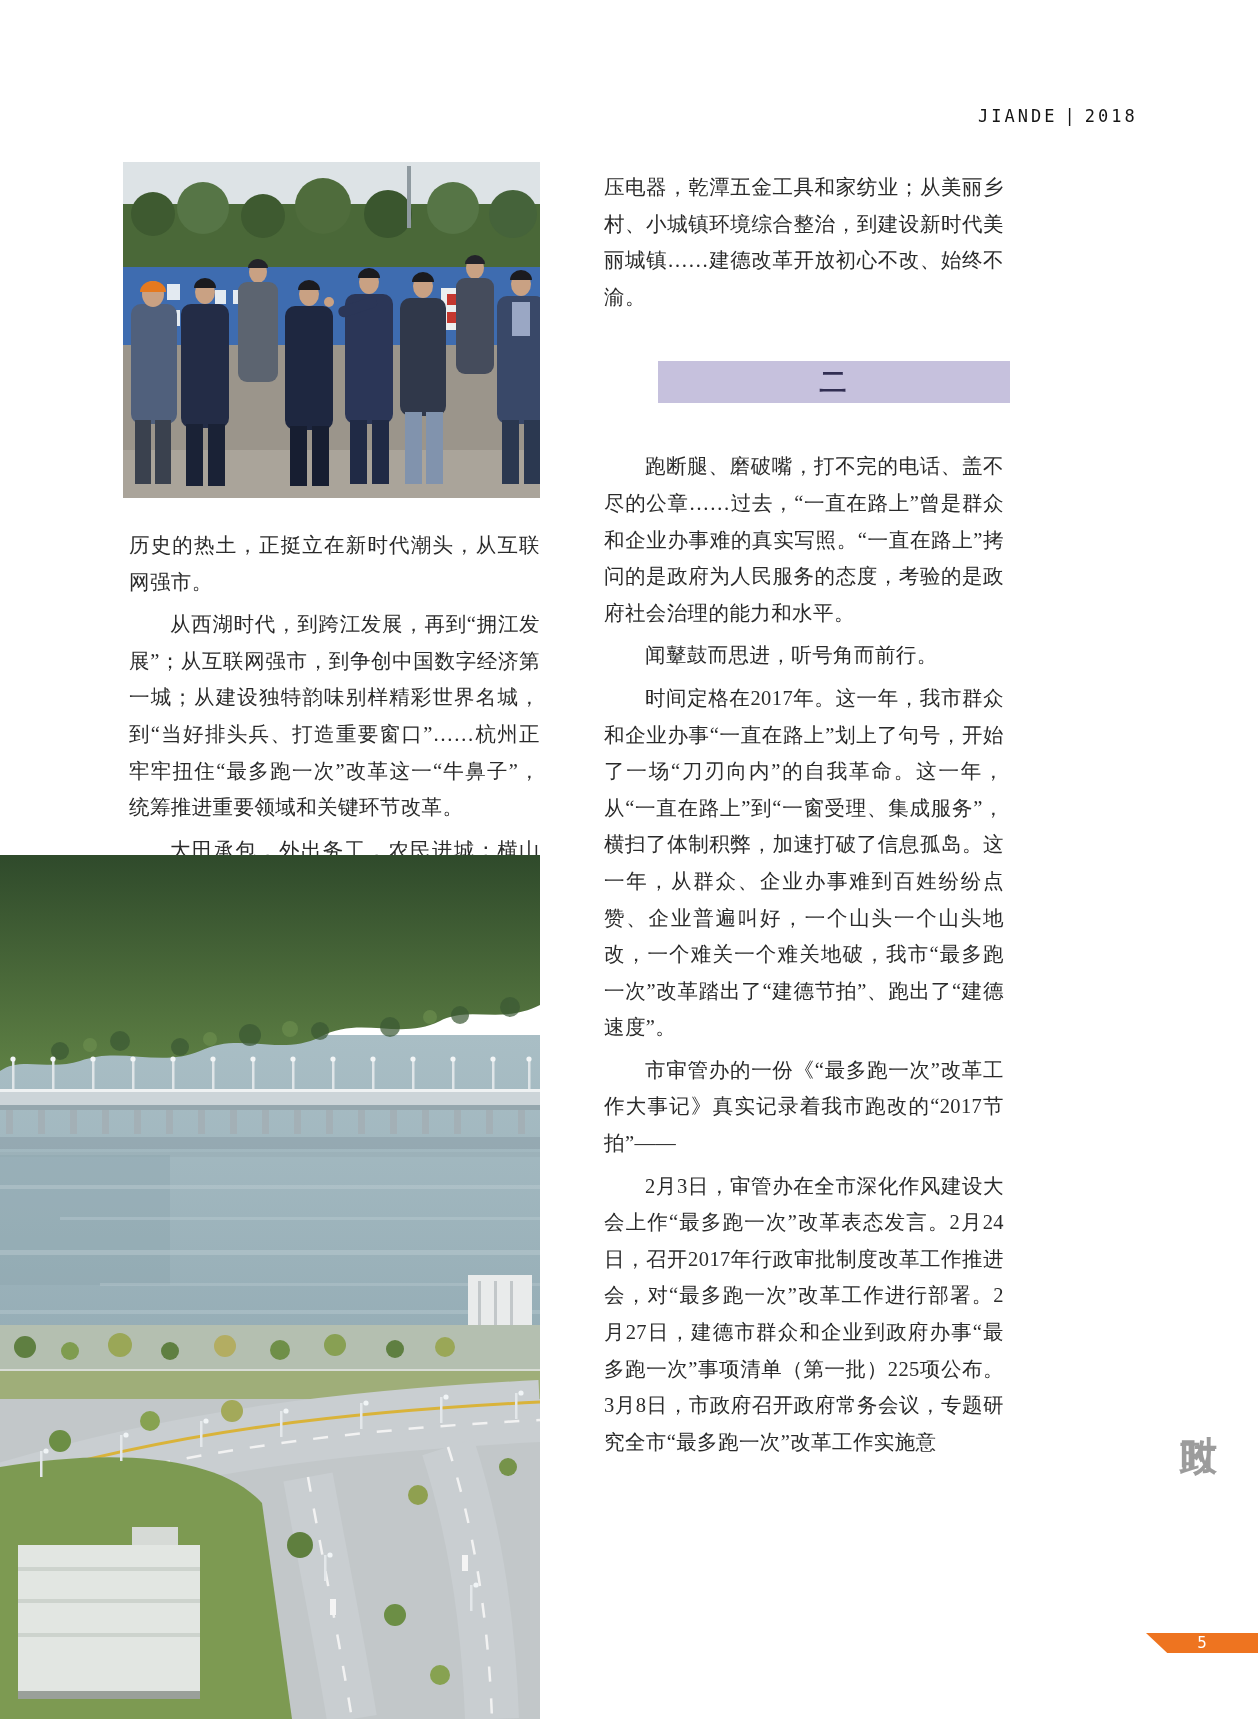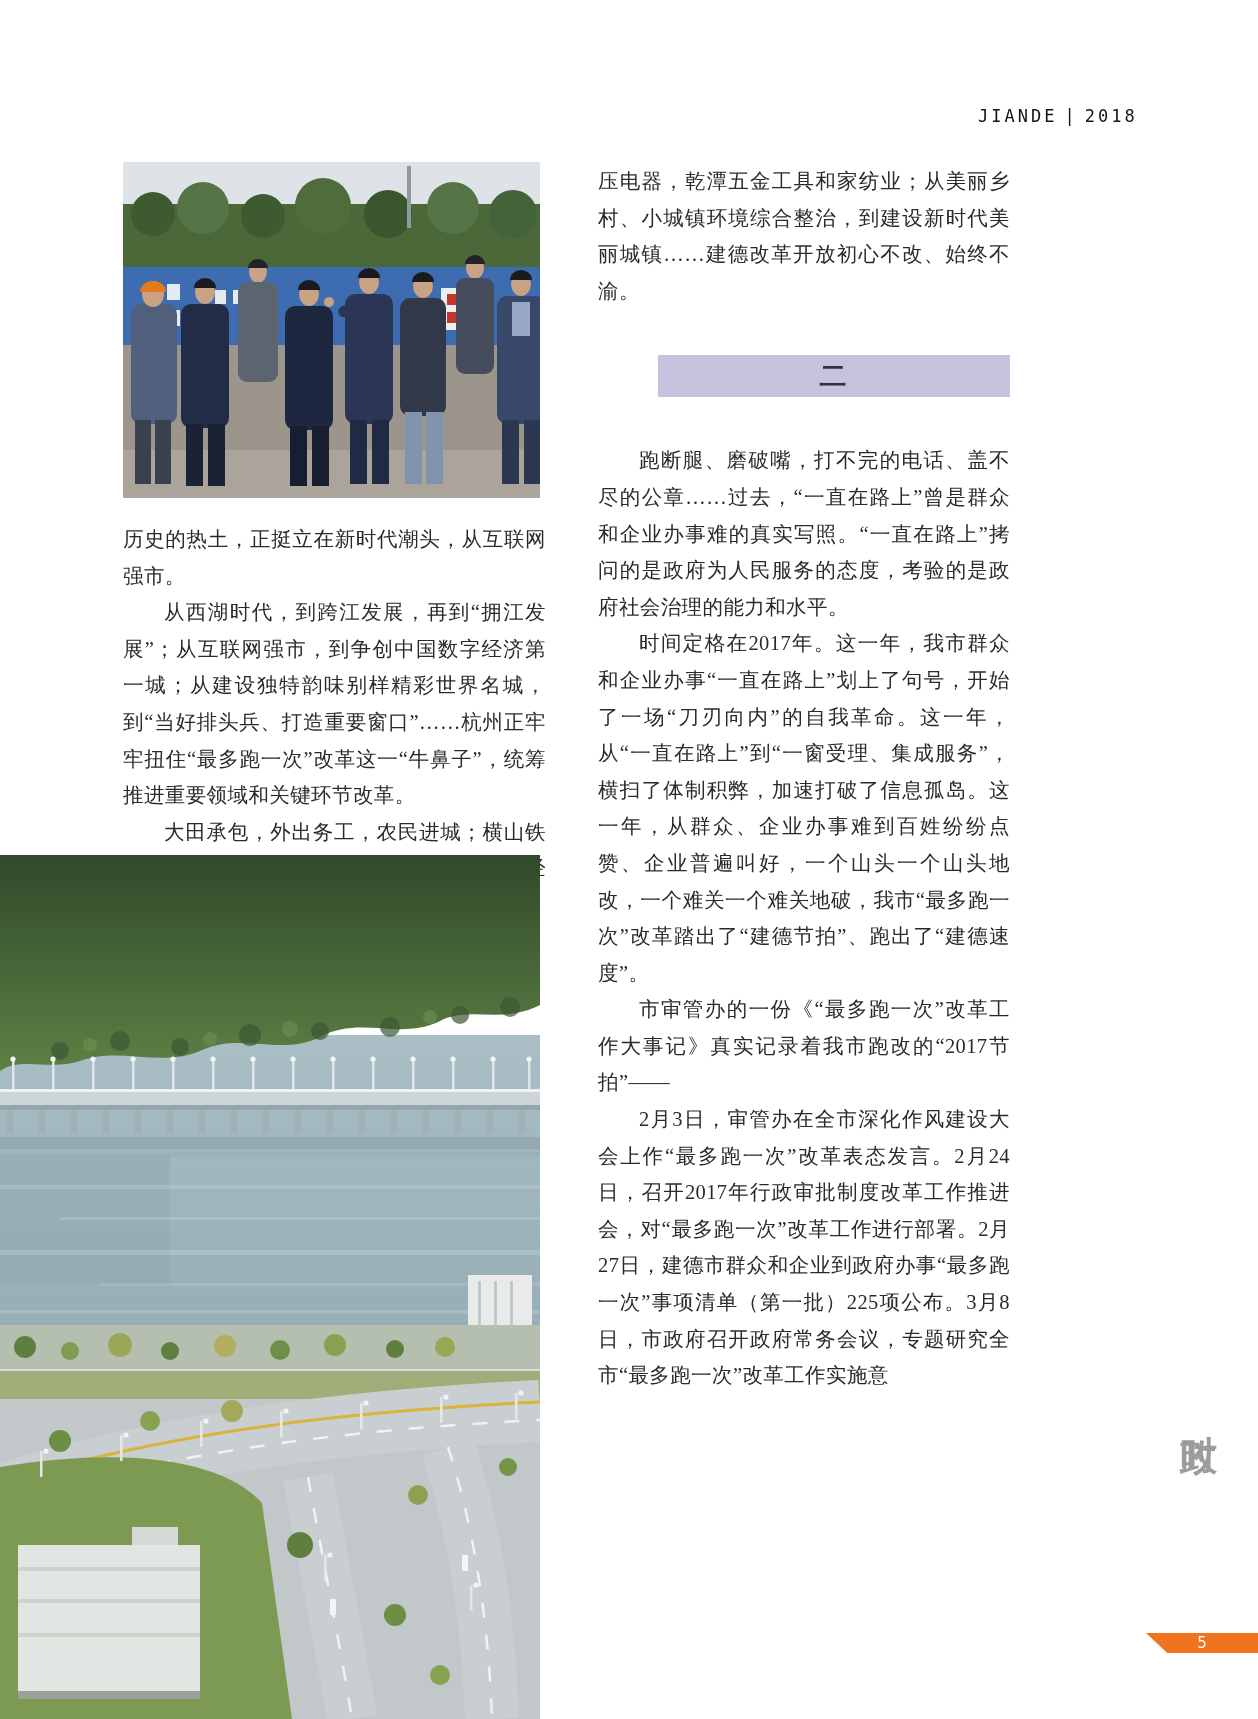--- a/index.html
+++ b/index.html
@@ -12,21 +12,21 @@
     font-family:"DejaVu Sans Mono","Liberation Mono",monospace;
     font-size:17px;color:#141414;letter-spacing:3px;white-space:nowrap;margin-top:20px;
   }
   .header .sep{margin:0 7px;color:#141414;}
   .photo-top{position:absolute;left:123px;top:162px;width:417px;height:336px;}
   .photo-bottom{position:absolute;left:0;top:855px;width:540px;height:864px;}
   .photo-top svg,.photo-bottom svg{display:block;width:100%;height:100%;}
   .col-left{position:absolute;left:123px;top:521px;width:423px;}
   .col-right{position:absolute;left:598px;top:163px;width:412px;}
   .para{
-    margin:0;text-align:justify;font-size:20.5px;line-height:36.6px;
+    margin:6px;text-align:justify;font-size:20.5px;line-height:36.6px;
     letter-spacing:.4px;color:#2a2a2a;
   }
   .para.indent{text-indent:2em;}
   .section-banner{
     height:42px;width:352px;margin:46px 0 45px 60px;
     background:#c6c1dd;display:flex;align-items:center;justify-content:center;
     font-size:27px;font-weight:bold;color:#312e52;letter-spacing:2px;
     font-family:"DejaVu Sans","Liberation Sans",sans-serif;
   }
   .side-label{
@@ -354,20 +354,21 @@
     </g>
   </svg>
 </div>
 
 <div class="col-right">
   <p class="para">压电器，乾潭五金工具和家纺业；从美丽乡村、小城镇环境综合整治，到建设新时代美丽城镇……建德改革开放初心不改、始终不渝。</p>
   <div class="section-banner">
     <span>二</span>
   </div>
   <p class="para indent">跑断腿、磨破嘴，打不完的电话、盖不尽的公章……过去，“一直在路上”曾是群众和企业办事难的真实写照。“一直在路上”拷问的是政府为人民服务的态度，考验的是政府社会治理的能力和水平。</p>
+  <p class="para indent">闻鼙鼓而思进，听号角而前行。</p>
   <p class="para indent">时间定格在2017年。这一年，我市群众和企业办事“一直在路上”划上了句号，开始了一场“刀刃向内”的自我革命。这一年，从“一直在路上”到“一窗受理、集成服务”，横扫了体制积弊，加速打破了信息孤岛。这一年，从群众、企业办事难到百姓纷纷点赞、企业普遍叫好，一个山头一个山头地改，一个难关一个难关地破，我市“最多跑一次”改革踏出了“建德节拍”、跑出了“建德速度”。</p>
   <p class="para indent">市审管办的一份《“最多跑一次”改革工作大事记》真实记录着我市跑改的“2017节拍”——</p>
   <p class="para indent">2月3日，审管办在全市深化作风建设大会上作“最多跑一次”改革表态发言。2月24日，召开2017年行政审批制度改革工作推进会，对“最多跑一次”改革工作进行部署。2月27日，建德市群众和企业到政府办事“最多跑一次”事项清单（第一批）225项公布。3月8日，市政府召开政府常务会议，专题研究全市“最多跑一次”改革工作实施意</p>
 </div>
 
 <div class="side-label">时政</div>
 
 <div class="page-badge">
   <span>5</span>
 </div>

